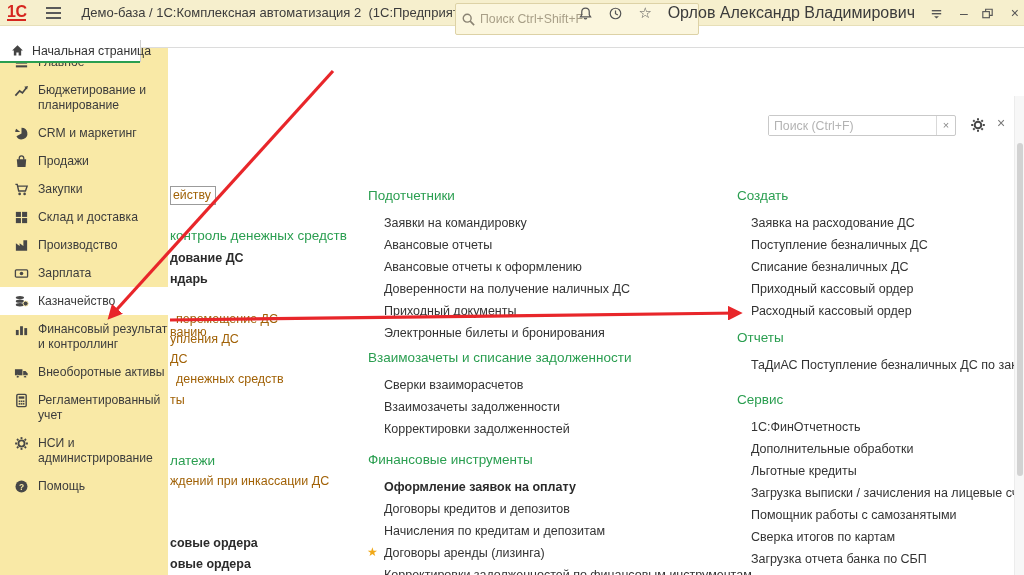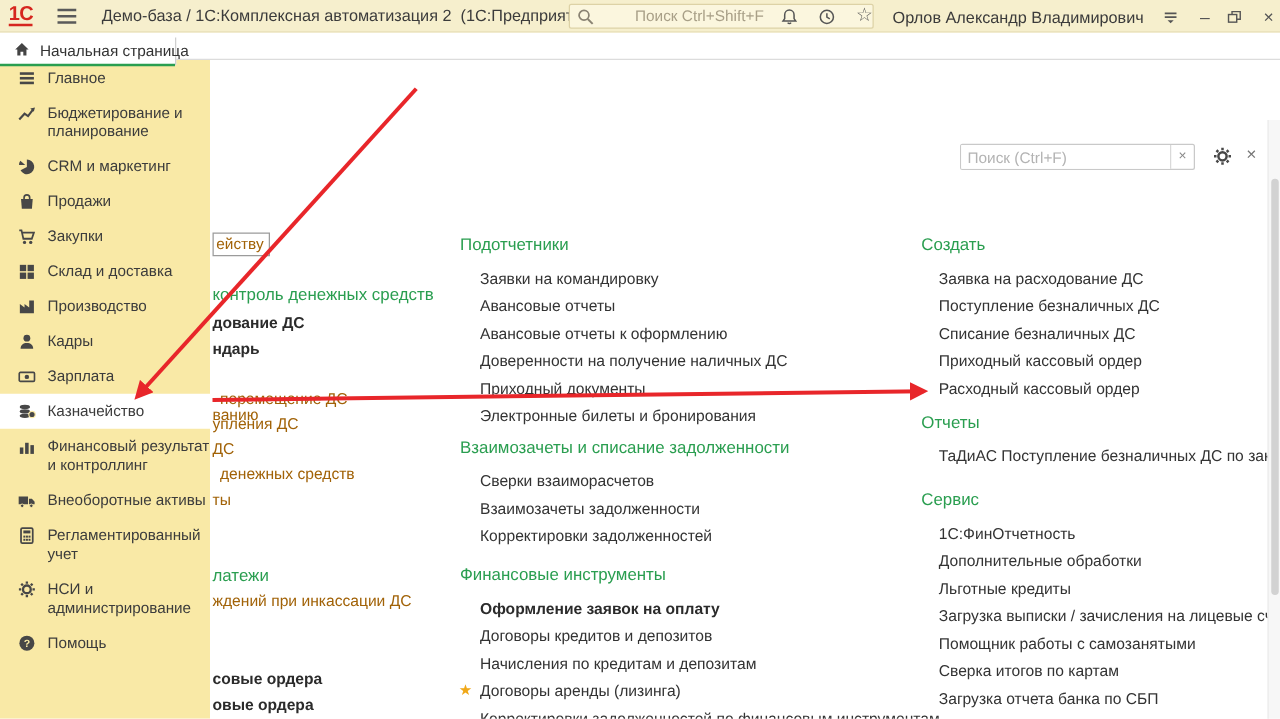--- a/index.html
+++ b/index.html
@@ -7,31 +7,31 @@
   body {
     font-family:"Liberation Sans","DejaVu Sans",sans-serif;
     position:relative; overflow:hidden; background:#fff;
     --green:#2a9e50; --star:#f0a818; --red:#e8262a;
   }
   
   .titlebar{position:absolute;top:0;left:0;width:1024px;height:26px;background:#f6efcd;border-bottom:1px solid #e7dfb8;display:flex;align-items:center;z-index:30;}
   .logo{color:#d6261f;font-weight:bold;font-size:16px;margin-left:7px;letter-spacing:-0.5px;border-bottom:2px solid #d6261f;line-height:15px;}
   .hamburger{width:15px;height:2px;background:#5a5a5a;box-shadow:0 5px 0 #5a5a5a,0 10px 0 #5a5a5a;margin-left:20px;margin-top:-9px;cursor:pointer;}
   .tb-title{font-size:13px;color:#3b3b3b;margin-left:20px;white-space:pre;}
-  .tb-search{position:absolute;left:455px;top:3px;width:244px;height:20px;background:#fbf6de;border:1px solid #ddd2a6;border-radius:2px;display:flex;align-items:center;padding-left:5px;gap:28px;}
+  .tb-search{position:absolute;left:455px;top:3px;width:244px;height:32px;background:#fbf6de;border:1px solid #ddd2a6;border-radius:2px;display:flex;align-items:center;padding-left:5px;}
   .tb-search input{border:none;background:transparent;flex:1;font-size:12.3px;color:#555;outline:none;padding-left:4px;font-family:inherit;}
   .tb-search input::placeholder{color:#a89f87;}
   .tb-right{position:absolute;right:5px;top:0;height:26px;display:flex;align-items:center;}
   .tb-ic{width:17px;height:17px;margin-left:13px;cursor:pointer;display:flex;align-items:center;justify-content:center;}
   .tb-star{font-size:15px;color:#555;line-height:16px;}
-  .tb-user{font-size:13px;color:#3b3b3b;margin-left:14px;cursor:pointer;white-space:nowrap;}
+  .tb-user{font-size:16px;color:#3b3b3b;margin-left:14px;cursor:pointer;white-space:nowrap;}
   .win-btn{font-size:14px;color:#555;margin-left:15px;cursor:pointer;line-height:14px;}
   
   .tabbar{position:absolute;top:26px;left:0;width:1024px;height:22px;background:#fff;border-bottom:1px solid #dcdcdc;z-index:25;}
-  .tab{position:absolute;left:0;top:4px;width:141px;height:22px;display:flex;align-items:center;border-right:1px solid #cfcfcf;cursor:pointer;background:#fff;}
+  .tab{position:absolute;left:0;top:14px;width:141px;height:22px;display:flex;align-items:center;border-right:1px solid #cfcfcf;cursor:pointer;background:#fff;}
   .tab .t-ic{margin-left:11px;margin-top:1px;}
   .tab .t-label{font-size:12.3px;color:#333;margin-left:8px;white-space:nowrap;}
   .tab.active::after{content:"";position:absolute;left:0;right:0;bottom:-1px;height:2px;background:var(--green);}
   
   .sidebar{position:absolute;top:48px;left:0;width:168px;height:527px;background:#f9e9a6;z-index:20;}
   .sb-item{display:flex;align-items:flex-start;padding:6.5px 0 6.5px 14px;cursor:pointer;}
   .sb-item.selected{background:#fff;}
   .sb-icon{width:15px;height:15px;margin-right:9px;flex:none;margin-top:0;}
   .sb-label{font-size:12.2px;color:#3c3c3c;line-height:15px;width:134px;}
   
@@ -262,27 +262,20 @@
       <span class="sb-label">Склад и доставка</span>
     </div>
     <div class="sb-item">
       <span class="sb-icon"><svg viewBox="0 0 16 16" width="15" height="15" xmlns="http://www.w3.org/2000/svg">
           <path d="M2 13.5 V5.5 L6 8.5 V5.5 L10 8.5 V2.5 H14 V13.5 Z" fill="#474747"></path>
         </svg></span>
       <span class="sb-label">Производство</span>
     </div>
     <div class="sb-item">
       <span class="sb-icon"><svg viewBox="0 0 16 16" width="15" height="15" xmlns="http://www.w3.org/2000/svg">
-          <circle cx="8" cy="4.8" r="2.9" fill="#474747"></circle>
-          <path d="M2.6 13.8 C2.6 10.6 5 8.9 8 8.9 C11 8.9 13.4 10.6 13.4 13.8 Z" fill="#474747"></path>
-        </svg></span>
-      <span class="sb-label">Кадры</span>
-    </div>
-    <div class="sb-item">
-      <span class="sb-icon"><svg viewBox="0 0 16 16" width="15" height="15" xmlns="http://www.w3.org/2000/svg">
           <rect x="1.5" y="4.2" width="13" height="7.6" rx="1" fill="none" stroke="#474747" stroke-width="1.4"></rect>
           <circle cx="8" cy="8" r="1.9" fill="#474747"></circle>
         </svg></span>
       <span class="sb-label">Зарплата</span>
     </div>
     <div class="sb-item selected">
       <span class="sb-icon"><svg viewBox="0 0 16 16" width="15" height="15" xmlns="http://www.w3.org/2000/svg">
           <g fill="#474747">
             <ellipse cx="6.3" cy="3.8" rx="4.4" ry="1.8"></ellipse>
             <ellipse cx="6.3" cy="7.6" rx="4.4" ry="1.8"></ellipse>

